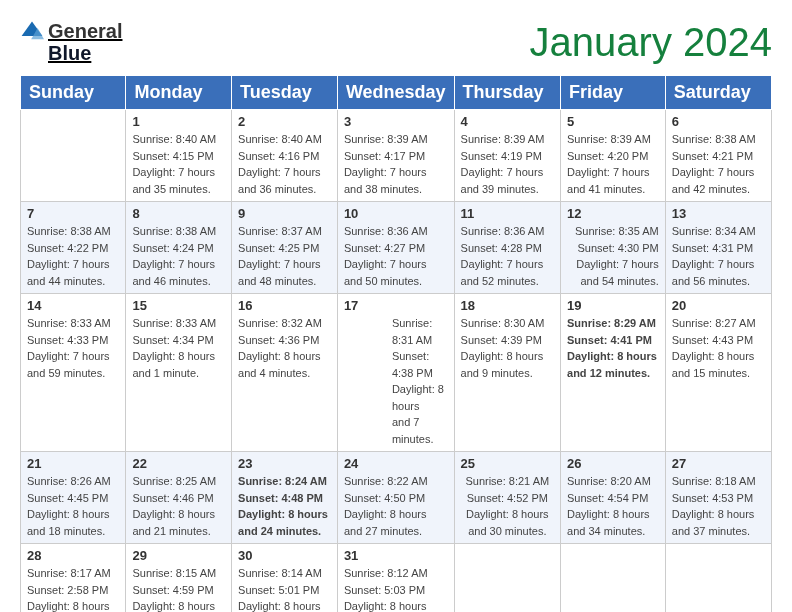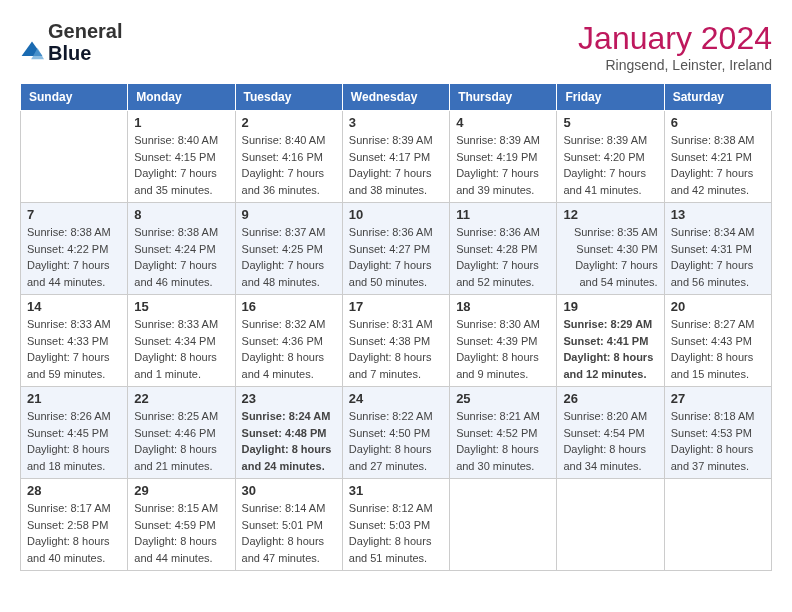--- a/index.html
+++ b/index.html
@@ -11,57 +11,58 @@
       padding: 20px;
     }
     .header-section {
       display: flex;
       justify-content: space-between;
       align-items: flex-start;
       margin-bottom: 10px;
     }
     .logo {
       display: flex;
-      align-items: flex-end;
+      align-items: flex-start;
       gap: 4px;
+      text-decoration: underline;
     }
     .logo-text {
       font-size: 20px;
       font-weight: bold;
       line-height: 1.1;
     }
     .logo-general { color: #333; }
     .logo-blue { color: #0f172a; }
     .logo-icon {
       width: 24px;
       height: 24px;
     }
     .title-block {
       text-align: right;
     }
     .month-title {
-      font-size: 32px;
+      font-size: 40px;
       font-weight: normal;
-      color: #be185d;
+      color: #15803d;
     }
     .subtitle {
       font-size: 14px;
       color: #555;
     }
     .calendar-table {
       width: 100%;
       border-collapse: collapse;
       font-size: 11px;
     }
     .calendar-table th {
       background-color: #3a6fba;
       color: #fff;
       padding: 6px 8px;
       text-align: left;
-      font-size: 12px;
+      font-size: 18px;
       font-weight: bold;
       border: 1px solid #fff;
     }
     .calendar-table td {
       border: 1px solid #ccc;
       padding: 4px 6px;
       vertical-align: top;
       width: 107px;
       min-height: 80px;
       background: #fff;
@@ -93,21 +94,20 @@
       <polygon points="15,2 28,20 2,20" fill="#1a6ab1"></polygon>
       <polygon points="22,10 30,24 14,24" fill="#5a9fd4" opacity="0.7"></polygon>
     </svg>
     <div class="logo-text">
       <span class="logo-general">General</span><br>
       <span class="logo-blue">Blue</span>
     </div>
   </div>
   <div class="title-block">
     <div class="month-title">January 2024</div>
-    <div class="subtitle">Ringsend, Leinster, Ireland</div>
   </div>
 </div>
 
 <table class="calendar-table">
   <thead>
     <tr id="header-row">
     <th>Sunday</th>
         <th>Monday</th>
         <th>Tuesday</th>
         <th>Wednesday</th>
@@ -230,21 +230,21 @@
         </td>
         <td>
           <div class="day-number">16</div>
           <div class="day-info" style="white-space: pre-line;">Sunrise: 8:32 AM
 Sunset: 4:36 PM
 Daylight: 8 hours
 and 4 minutes.</div>
         </td>
         <td>
           <div class="day-number">17</div>
-          <div class="day-info" style="white-space: pre-line;">Sunrise: 8:31 AM
+          <div class="day-info" style="white-space: pre-line; margin-left: 48px;">Sunrise: 8:31 AM
 Sunset: 4:38 PM
 Daylight: 8 hours
 and 7 minutes.</div>
         </td>
         <td>
           <div class="day-number">18</div>
           <div class="day-info" style="white-space: pre-line;">Sunrise: 8:30 AM
 Sunset: 4:39 PM
 Daylight: 8 hours
 and 9 minutes.</div>
@@ -288,21 +288,21 @@
         </td>
         <td>
           <div class="day-number">24</div>
           <div class="day-info" style="white-space: pre-line;">Sunrise: 8:22 AM
 Sunset: 4:50 PM
 Daylight: 8 hours
 and 27 minutes.</div>
         </td>
         <td>
           <div class="day-number">25</div>
-          <div class="day-info" style="white-space: pre-line;">Sunrise: 8:21 AM
+          <div class="day-info" style="white-space: pre-line; text-align: center;">Sunrise: 8:21 AM
 Sunset: 4:52 PM
 Daylight: 8 hours
 and 30 minutes.</div>
         </td>
         <td>
           <div class="day-number">26</div>
           <div class="day-info" style="white-space: pre-line;">Sunrise: 8:20 AM
 Sunset: 4:54 PM
 Daylight: 8 hours
 and 34 minutes.</div>

